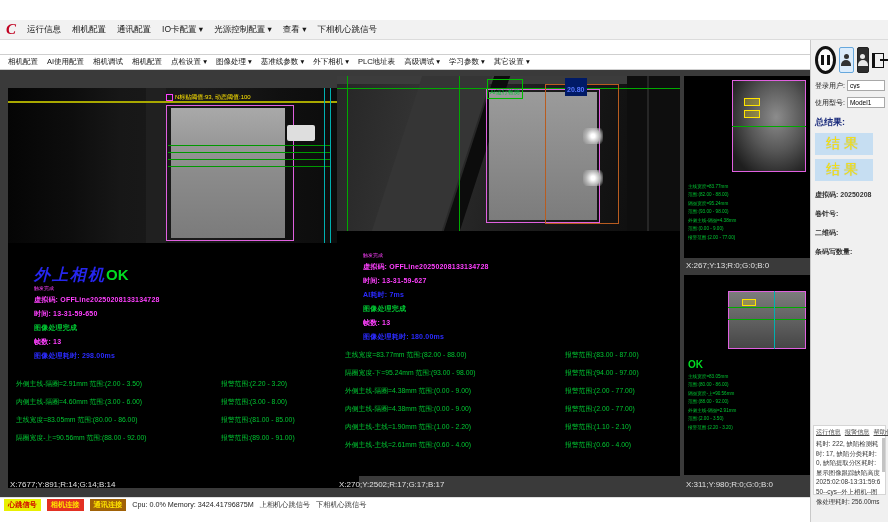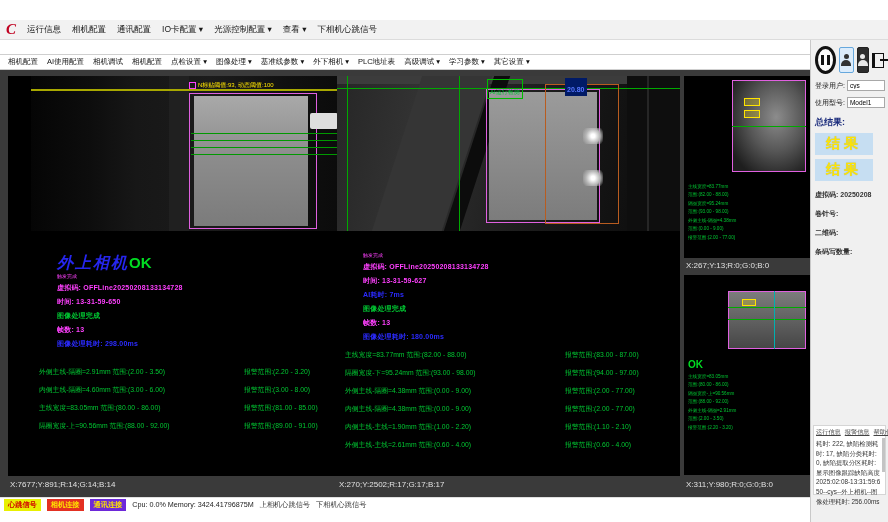--- a/index.html
+++ b/index.html
@@ -60,35 +60,35 @@
   .person::after { content:""; position:absolute; left:0; top:6px; width:10px; height:6px; border-radius:5px 5px 0 0; background:#333; }
   #user-dark-btn .person::before, #user-dark-btn .person::after { background:#e8e8e8; }
   .door { position:relative; width:12px; height:15px; border:1.5px solid #111; border-left:3px solid #111; }
   .door::after { content:""; position:absolute; right:-5px; top:5px; width:8px; height:2px; background:#111; }
   .side-row { display:flex; align-items:center; margin-top:6px; gap:2px; }
   .side-label { font-size:7px; color:#222; white-space:nowrap; }
   .side-input { width:38px; height:11px; border:1px solid #a8a8a8; background:#fff; font-size:6.5px; padding:0 2px;
     font-family:"Liberation Sans", sans-serif; }
   #result-label { font-size:9px; font-weight:bold; color:#1c2d7c; margin-top:8px; }
   .result-box { width:58px; height:22px; background:#c6def2; margin-top:4px; display:flex; align-items:center;
-    justify-content:center; font-size:14px; font-weight:bold; color:#ffe400; letter-spacing:4px; text-shadow:0 0 1px #8ab; }
+    justify-content:center; font-size:14px; font-weight:normal; color:#ffe400; letter-spacing:4px; text-shadow:0 0 1px #8ab; }
   .side-field { font-size:7px; font-weight:bold; color:#333; margin-top:9px; white-space:nowrap; }
   #info-block { position:absolute; left:2px; right:2px; top:385px; height:70px; background:#fff; border:1px solid #d5d5d5; padding:2px; }
   #info-tabs { display:flex; gap:4px; }
   .info-tab { font-size:6.2px; color:#444; text-decoration:underline; white-space:nowrap; }
   #log-text { font-size:6.4px; color:#333; line-height:1.5; margin-top:2px; word-break:break-all; }
   #info-scroll { position:absolute; right:0; top:12px; width:3px; height:34px; background:#c4c4c4; }
 
   
   #statusbar { position:absolute; left:0; right:78px; bottom:0; height:25px; background:#fff; border-top:1px solid #e0e0e0; z-index:2; }
   #statusline { display:flex; align-items:center; gap:6px; height:13px; padding:0 4px; }
   .badge { font-size:7.2px; font-weight:bold; padding:1px 4px; white-space:nowrap; }
   #badge-heartbeat { background:#e8f000; color:#d00000; }
   #badge-camera { background:#e33022; color:#ffe400; }
-  #badge-comm { background:#6d28d9; color:#ffe400; }
+  #badge-comm { background:#a16207; color:#ffe400; }
   .status-text { font-size:7.2px; color:#222; white-space:nowrap; }
   .status-link { font-size:7.2px; color:#333; white-space:nowrap; }
 </style>
 </head>
 <body>
 
 <div id="app">
 
 
   <div id="menubar">
@@ -113,21 +113,21 @@
     <span class="tool-item">基准线参数 ▾</span>
     <span class="tool-item">外下相机 ▾</span>
     <span class="tool-item">PLC地址表</span>
     <span class="tool-item">高级调试 ▾</span>
     <span class="tool-item">学习参数 ▾</span>
     <span class="tool-item">其它设置 ▾</span>
   </div>
 
   <div id="main">
 
-    <div class="panel" style="left:8px;top:6px;width:351px;height:400px;padding-left:23px;">
+    <div class="panel" style="left:8px;top:18px;width:351px;height:400px;">
       <div class="img-area" style="height:155px;background:linear-gradient(90deg,#050505 0%,#0d0d0d 18%,#171717 32%,#1b1b1b 55%,#101010 78%,#0a0a0a 100%);">
         <div class="abs" style="left:138px;top:0;width:20px;height:100%;background:#202020;"></div>
         <div class="abs" style="left:0;top:13px;right:0;height:2px;background:#a8a800;"></div>
         <div class="abs" style="left:158px;top:17px;width:128px;height:136px;border:1px solid #e060e0;"></div>
         <div class="abs" style="left:163px;top:20px;width:114px;height:130px;background:linear-gradient(180deg,#a9a9a9,#8d8d8d 45%,#7b7b7b);"></div>
         <div class="abs" style="left:279px;top:37px;width:28px;height:16px;background:#dedede;border-radius:2px;"></div>
         <div class="abs" style="left:160px;top:57px;width:163px;height:1px;background:#009900;"></div>
         <div class="abs" style="left:160px;top:64px;width:163px;height:1px;background:#009900;"></div>
         <div class="abs" style="left:160px;top:71px;width:163px;height:1px;background:#009900;"></div>
         <div class="abs" style="left:160px;top:78px;width:163px;height:1px;background:#009900;"></div>

